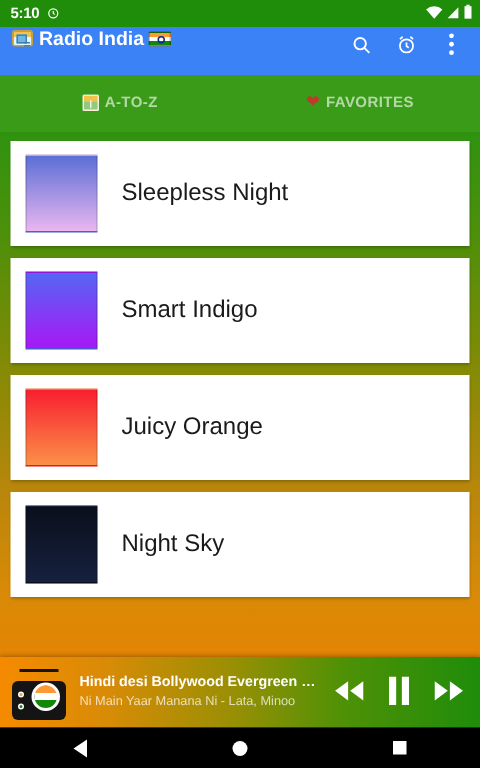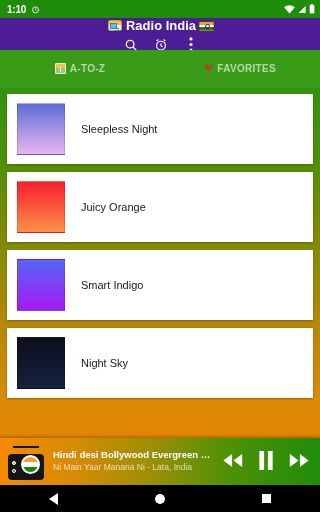--- a/index.html
+++ b/index.html
@@ -17,22 +17,22 @@
     display:flex; align-items:center; justify-content:space-between;
     padding:0 5px 0 7px; color:#fff;
   }
   .sb-left { display:flex; align-items:center; gap:5px; }
   .sb-time { font-size:10px; font-weight:bold; letter-spacing:-.2px; }
   .sb-ic { display:block; }
   .sb-right { display:flex; align-items:center; gap:2px; }
 
   
   .toolbar {
-    height:32px; background:#4c1d95;
-    display:flex; align-items:center; padding:0 6px 0 8px;flex-direction:column;
+    height:32px; background:#3b82f6;
+    display:flex; align-items:flex-start; padding:0 6px 0 8px;
   }
   .tb-title {
     color:#fff; font-size:13px; font-weight:bold; white-space:nowrap;
     display:flex; align-items:center; gap:1px; flex:1;
   }
   .flag-glyph {
     display:inline-block; width:15px; height:10px; border-radius:1px;
     background:linear-gradient(to bottom,#FF9933 0 33%,#ffffff 33% 66%,#138808 66% 100%);
     border:.5px solid rgba(0,0,0,.25); position:relative; margin-left:2px;
   }
@@ -107,21 +107,21 @@
   .card {
     background:#ffffff; margin-bottom:8px; height:70px;
     display:flex; align-items:center; padding:0 10px;
     box-shadow:0 1px 2px rgba(0,0,0,.28);
   }
   .swatch {
     width:48px; height:52px; flex:0 0 48px;
     border:1px solid rgba(0,0,0,.12);
   }
   .card-label {
-    margin-left:16px; font-size:11px; color:#1a1a1a; font-weight:500;
+    margin-left:16px; font-size:16px; color:#1a1a1a; font-weight:500;
   }
 
   
   .player {
     position:absolute; left:0; right:0; bottom:27px; height:47px;
     background:linear-gradient(to right,#f58a00 0%,#d98b06 22%,#9a8f04 48%,#4d9106 72%,#1f8c0a 100%);
     display:flex; align-items:center; padding:0 8px 0 6px;
     box-shadow:0 -1px 3px rgba(0,0,0,.3);
   }
   .player-art { flex:0 0 40px; width:40px; height:40px; position:relative; }
@@ -171,21 +171,21 @@
   .nav-home { width:10px;height:10px;border-radius:50%;background:#fff; }
   .nav-rec  { width:9px;height:9px;background:#fff; }
 </style>
 </head>
 <body>
 
 <div id="app">
 
   <div class="statusbar">
     <div class="sb-left">
-      <span class="sb-time">1:10</span>
+      <span class="sb-time">5:10</span>
       <span class="sb-ic">
         <svg width="9" height="9" viewBox="0 0 24 24" fill="none" stroke="#ffffff" stroke-width="2.2">
           <circle cx="12" cy="13" r="8"></circle>
             <path d="M12 9v4l2.5 2"></path>
         </svg>
       </span>
     </div>
     <div class="sb-right">
       <span class="sb-ic">
         <svg width="11" height="9" viewBox="0 0 24 20">
@@ -256,48 +256,48 @@
   </div>
 
   <div class="content">
 
     <div class="card">
       <div class="swatch" style="background: linear-gradient(rgb(91, 111, 214), rgb(233, 182, 240));"></div>
       <div class="card-label">Sleepless Night</div>
     </div>
 
     <div class="card">
+      <div class="swatch" style="background: linear-gradient(rgb(85, 102, 245), rgb(168, 24, 245));"></div>
+      <div class="card-label">Smart Indigo</div>
+    </div>
+
+    <div class="card">
       <div class="swatch" style="background: linear-gradient(rgb(248, 31, 48), rgb(251, 144, 72));"></div>
       <div class="card-label">Juicy Orange</div>
-    </div>
-
-    <div class="card">
-      <div class="swatch" style="background: linear-gradient(rgb(85, 102, 245), rgb(168, 24, 245));"></div>
-      <div class="card-label">Smart Indigo</div>
     </div>
 
 
     <div class="card">
       <div class="swatch" style="background: linear-gradient(rgb(10, 15, 28), rgb(22, 33, 62));"></div>
       <div class="card-label">Night Sky</div>
     </div>
 
   </div>
 
   <div class="player">
     <div class="player-art">
       <div class="radio-ant"></div>
       <div class="radio-big"></div>
       <div class="radio-knob knob1"></div>
       <div class="radio-knob knob2"></div>
       <div class="radio-dish"></div>
     </div>
     <div class="player-text">
       <div class="pl-title">Hindi desi Bollywood Evergreen Hits</div>
-      <div class="pl-sub">Ni Main Yaar Manana Ni - Lata, India</div>
+      <div class="pl-sub">Ni Main Yaar Manana Ni - Lata, Minoo</div>
     </div>
     <div class="player-ctrls">
       <button class="pbtn">
         <span>
           <svg width="22" height="15" viewBox="0 0 24 16" fill="#ffffff">
             <path d="M11 1 1.5 8 11 15z"></path>
               <path d="M22 1 12.5 8 22 15z"></path>
           </svg>
         </span>
       </button>

